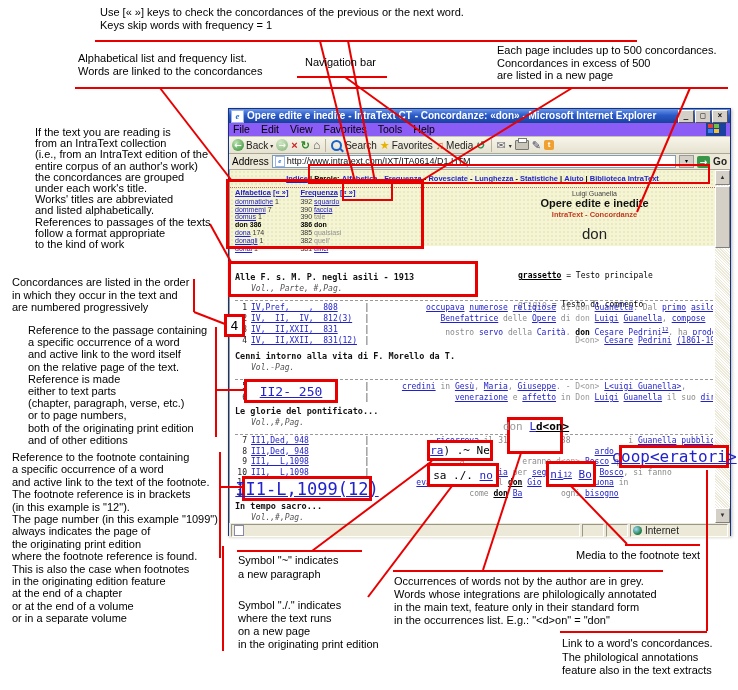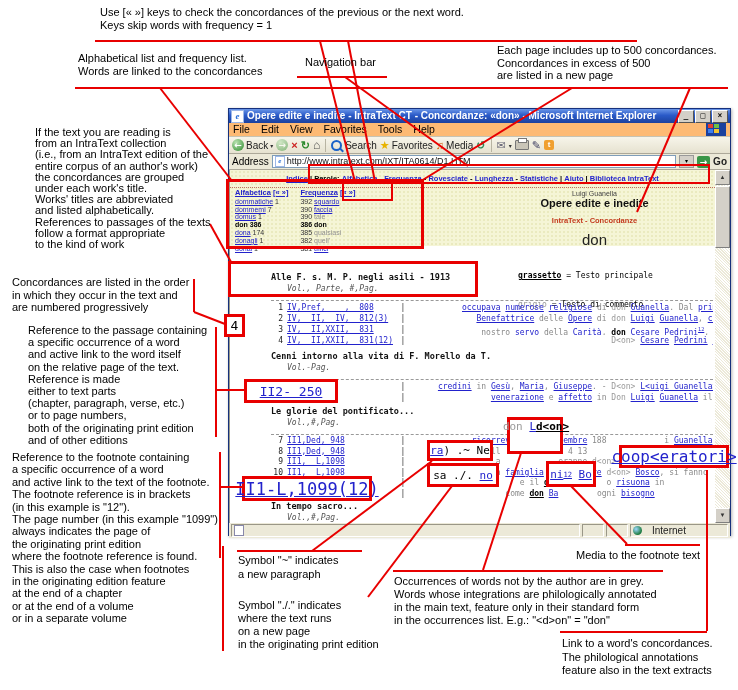--- a/index.html
+++ b/index.html
@@ -43,21 +43,21 @@
   #win{position:absolute;left:228px;top:108px;width:501px;height:426px;border:1px solid #16317d;
        background:#ece9d8;z-index:10;box-shadow:1px 1px 3px rgba(0,0,0,.3);}
   .titlebar{height:14px;background:linear-gradient(180deg,#6a96e8 0%,#2a5ac8 45%,#1b419e 100%);
             display:flex;align-items:center;padding:0 2px;color:#fff;font:bold 10px/14px "Liberation Sans",sans-serif;}
   .ie-e{width:11px;height:11px;background:#fff;border:1px solid #9db8e8;color:#2a6fd6;
         font:bold italic 9px/10px "Liberation Serif",serif;text-align:center;margin-right:3px;flex:none;}
   .tb-title{flex:1;overflow:hidden;white-space:nowrap;text-overflow:ellipsis;}
   .winbtns{display:flex;gap:1px;flex:none;}
   .winbtn{width:14px;height:11px;background:#d4d0c8;border:1px solid;border-color:#fff #555 #555 #fff;
           font:bold 8px/9px "DejaVu Sans Mono",monospace;text-align:center;color:#111;}
-  .menubar{height:13px;background:#fdba74;border-bottom:1px solid #c6c3b3;display:flex;align-items:center;
+  .menubar{height:13px;background:#8b5cf6;border-bottom:1px solid #c6c3b3;display:flex;align-items:center;
            padding:0 4px;font:10.5px/13px "Liberation Sans",sans-serif;color:#000;}
   .menu-item{margin-right:11px;}
   .winlogo{margin-left:auto;width:16px;height:11px;background:#1b419e;display:grid;
            grid-template-columns:5px 5px;grid-template-rows:4px 4px;gap:1px;padding:1px 2px;}
   .winlogo i{display:block;} .wl-r{background:#e33e30;}.wl-g{background:#6fbf45;}.wl-b{background:#3d7ff0;}.wl-y{background:#f2c230;}
   .toolbar{height:16px;background:linear-gradient(180deg,#f7f5ea,#e6e2d0);border-bottom:1px solid #aca899;
            display:flex;align-items:center;padding:0 3px;gap:3px;font:10px "Liberation Sans",sans-serif;color:#222;}
   .cir{width:12px;height:12px;border-radius:50%;flex:none;
        background:radial-gradient(circle at 35% 30%,#b9e2b0,#2e8b2e);color:#fff;
        font:bold 9px/12px "DejaVu Sans",sans-serif;text-align:center;}
@@ -100,25 +100,25 @@
             white-space:pre;}
   .wordlist{position:absolute;left:5px;top:19px;display:flex;gap:12px;font:7px/7.8px "Liberation Sans",sans-serif;}
   .whead{font-weight:bold;font-size:7.5px;margin-bottom:1px;white-space:pre;}
   .wl{color:#2222cc;text-decoration:underline;}
   .wn{color:#333;}
   .wg{color:#909090;}
   .wcur{font-weight:bold;color:#000;}
   .headerblock{position:absolute;left:252px;top:20px;width:225px;text-align:center;}
   .hauthor{font-size:7px;color:#444;}
   .hwork{font-size:11px;font-weight:bold;color:#111;}
-  .happ{font-size:7.5px;font-weight:bold;color:#c33a1e;margin-top:7px;}
+  .happ{font-size:7.5px;font-weight:bold;color:#c33a1e;margin-top:1px;}
   .hword{font-size:15px;color:#222;margin-top:6px;}
   .legend{position:absolute;left:288px;top:82px;font:8px/9.5px "DejaVu Sans Mono",monospace;white-space:pre;}
   #sections{position:absolute;left:0;top:0;right:15px;bottom:0;}
-  .sec{position:absolute;left:5px;right:2px;margin-left:36px;}
+  .sec{position:absolute;left:5px;right:2px;}
   .sec0{top:102px;} .sec1{top:181px;} .sec2{top:236px;} .sec3{top:331px;}
   .ctitle{font:bold 8.5px/11px "DejaVu Sans Mono",monospace;color:#111;white-space:pre;}
   .csub{font:italic 8px/12px "DejaVu Sans Mono",monospace;color:#555;padding-left:16px;height:12px;white-space:pre;}
   .cdash{height:5px;border-bottom:1px dashed #999;margin-bottom:1px;}
   .crow{display:flex;height:11px;font:8px/11px "DejaVu Sans Mono",monospace;white-space:pre;overflow:hidden;}
   .sec2 .crow{height:10.5px;line-height:10.5px;}
   .rn{width:12px;text-align:right;color:#222;margin-right:4px;flex:none;}
   .rref{width:110px;color:#2222cc;text-decoration:underline;flex:none;white-space:pre;}
   .rpipe{width: 12px;text-align:center;color:#333;flex:none;}
   .rtext{flex:1;white-space:pre;overflow:hidden;}
@@ -130,21 +130,21 @@
       background:repeating-linear-gradient(45deg,#fff 0 1px,#ece9d8 1px 2px);}
   .sbbtn{position:absolute;left:0;width:15px;height:15px;background:#d4d0c8;border:1px solid;
          border-color:#fff #808080 #808080 #fff;box-sizing:border-box;text-align:center;
          font-size:6px;line-height:13px;color:#333;}
   #sb-up{top:0;} #sb-down{bottom:0;}
   .sbthumb{position:absolute;left:0;top:16px;width:15px;height:62px;background:#d4d0c8;border:1px solid;
            border-color:#fff #808080 #808080 #fff;box-sizing:border-box;}
   
   .statusbar{height:13px;background:#ece9d8;display:flex;gap:2px;padding:1px 2px;
              font:10px/11px "Liberation Sans",sans-serif;color:#222;}
-  .stpane{border:1px solid;border-color:#9a9787 #fff #fff #9a9787;display:flex;align-items:center;padding:0 2px;gap:10px;}
+  .stpane{border:1px solid;border-color:#9a9787 #fff #fff #9a9787;display:flex;align-items:center;padding:0 2px;gap:3px;}
   .st-main{flex:1;} .st-sm{width:16px;} .st-net{width:92px;}
   .doneico{width:8px;height:9px;background:#fff;border:1px solid #88a;flex:none;}
   .globe{width:9px;height:9px;border-radius:50%;flex:none;
          background:radial-gradient(circle at 35% 35%,#9fd8ff,#1a7a3a 70%,#155a8a);}
 </style>
 </head>
 <body>
 
 <div id="canvas">
 

